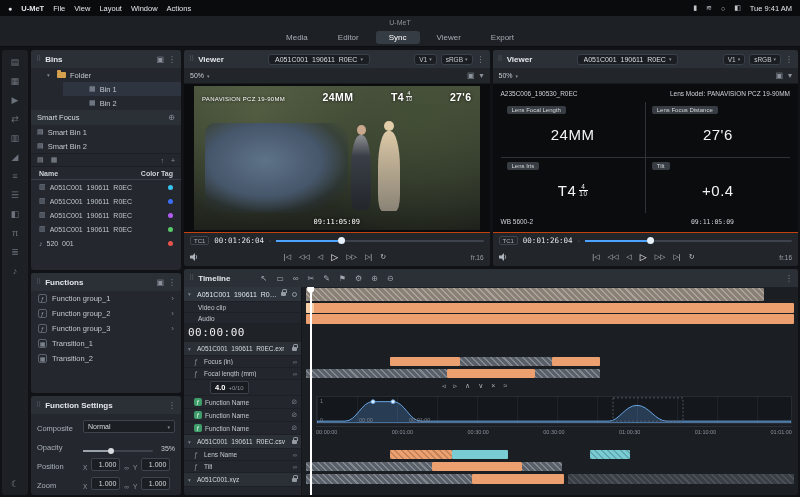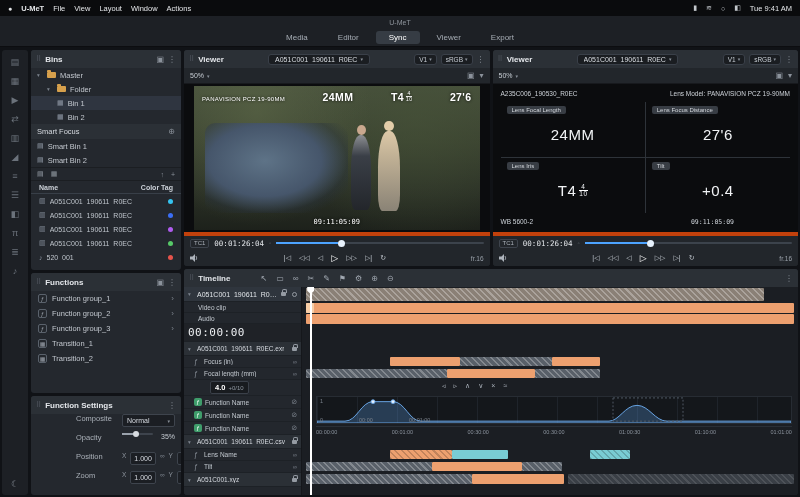--- a/index.html
+++ b/index.html
@@ -38,37 +38,37 @@
   .hico{color:#8b929b;font-size:8px;}
 
   
   #bins{height:220px;flex:none;}
   .row{display:flex;align-items:center;gap:4px;padding:0 6px;flex:none;height:14px;font-size:7.5px;color:#c2c7ce;}
   .row.sel{background:#2f3540;}
   .chev{color:#7b828c;font-size:5.5px;width:6px;flex:none;}
   .fold{width:9px;height:6px;background:#d6a04c;border-radius:1px;position:relative;flex:none;}
   .fold::before{content:"";position:absolute;top:-2px;left:0;width:4px;height:2px;background:#d6a04c;border-radius:1px 1px 0 0;}
   .bin-ico{color:#8a93a0;font-size:7px;flex:none;}
-  .ind1{padding-left:16px;} .ind2{padding-left:26px;}
+  .ind1{padding-left:16px;} .ind2{padding-left:26px;margin-left:32px;}
   .subhead{height:15px;background:#2b3036;display:flex;align-items:center;padding:0 6px;gap:4px;font-size:7.5px;color:#d6dae0;flex:none;}
   .btoolbar{height:14px;display:flex;align-items:center;gap:7px;padding:0 6px;background:#23272d;border-top:1px solid #1b1e22;border-bottom:1px solid #1b1e22;flex:none;color:#8a919a;font-size:7px;}
   .thead{height:13px;display:flex;align-items:center;justify-content:space-between;padding:0 8px;font-size:7px;font-weight:bold;color:#ccd1d8;border-bottom:1px solid #383f48;flex:none;}
   .trow{height:14px;display:flex;align-items:center;gap:4px;padding:0 8px;font-size:7px;color:#bfc5cc;flex:none;}
   .trow .nm{flex:1;overflow:hidden;text-overflow:ellipsis;white-space:nowrap;}
   .dot{width:5px;height:5px;border-radius:50%;flex:none;}
 
   
   #functions{height:120px;flex:none;}
   .frow{height:15px;display:flex;align-items:center;gap:5px;padding:0 7px;font-size:7.5px;color:#c2c7ce;flex:none;}
   .fsq{width:9px;height:9px;border:1px solid #5a626c;border-radius:2px;color:#9aa1aa;font-size:6px;display:flex;align-items:center;justify-content:center;flex:none;}
   .more{margin-left:auto;color:#7b828c;font-size:8px;}
 
   
   #fsettings{flex:1;min-height:0;}
-  .srow{height:19px;display:flex;align-items:flex-start;padding:0 6px;gap:4px;flex:none;margin-left:39px;}
+  .srow{height:19px;display:flex;align-items:flex-end;padding:0 6px;gap:4px;flex:none;}
   .slabel{width:42px;font-size:7.5px;color:#aab0b8;flex:none;}
   .selbox{flex:1;height:13px;border:1px solid #3e444d;background:#1b1e23;border-radius:2px;display:flex;align-items:center;padding:0 4px;font-size:7px;color:#d6dae0;gap:3px;}
   .selbox .caret{margin-left:auto;font-size:5px;color:#8a919a;}
   .slider{flex:1;height:2px;background:#3e444d;border-radius:1px;position:relative;}
   .slider .fill{position:absolute;left:0;top:0;bottom:0;width:35%;background:#9aa2ac;}
   .slider .thumb{position:absolute;left:35%;top:-2px;width:6px;height:6px;border-radius:50%;background:#d8dce1;}
   .pct{width:18px;text-align:right;font-size:7px;color:#c6ccd3;}
   .axis{font-size:6.5px;color:#8a919a;}
   .numbox{width:29px;height:13px;border:1px solid #3e444d;background:#1b1e23;border-radius:2px;display:flex;align-items:center;justify-content:flex-end;padding:0 3px;font-size:7px;color:#d6dae0;}
   .linksm{color:#7b828c;font-size:6.5px;}
@@ -105,21 +105,21 @@
   .v2wrap{position:absolute;inset:6px 8px;display:flex;flex-direction:column;}
   .metarow{display:flex;justify-content:space-between;font-size:6.5px;color:#cdd2d8;flex:none;}
   .metarow.bottom span:last-child{margin-right:56px;font-family:"DejaVu Sans Mono",monospace;}
   .metrics{flex:1;margin:5px 0;background:#2e3339;display:grid;grid-template-columns:1fr 1fr;grid-template-rows:1fr 1fr;gap:1px;min-height:0;}
   .cell{background:#0b0c0e;padding:4px 6px;display:flex;flex-direction:column;gap:2px;min-height:0;}
   .chip{align-self:flex-start;background:#383d44;color:#d2d6db;font-size:6px;padding:1px 5px;border-radius:2px;}
   .cellval{flex:1;display:flex;align-items:center;justify-content:center;font-size:15px;color:#f2f4f6;letter-spacing:0.5px;}
   .cellval .frac{font-size:6.5px;line-height:6.5px;margin-left:3px;}
 
   
-  .transport{flex:none;height:34px;border-top:4px solid #c2410c;background:#22262b;display:flex;flex-direction:column;padding:0 6px;}
+  .transport{flex:none;height:34px;border-top:1px solid #c2410c;background:#22262b;display:flex;flex-direction:column;padding:0 6px;}
   .trow1{height:16px;display:flex;align-items:center;gap:5px;}
   .tc-chip{border:1px solid #3e444d;border-radius:2px;font-size:6px;padding:0 3px;color:#aab0b8;height:9px;display:flex;align-items:center;flex:none;}
   .tc-val{font-family:"DejaVu Sans Mono",monospace;font-size:7.5px;color:#e3e6ea;flex:none;}
   .mark{color:#7b828c;font-size:6px;flex:none;}
   .scrub{flex:1;height:2px;background:#3c434c;border-radius:1px;position:relative;}
   .scrub .sfill{position:absolute;left:0;top:0;bottom:0;width:30%;background:#4da3ff;}
   .scrub .sthumb{position:absolute;left:30%;top:-2.5px;width:7px;height:7px;border-radius:50%;background:#e7f1fc;}
   .trow2{height:18px;display:flex;align-items:center;gap:6px;}
   .tbtns{display:flex;gap:8px;align-items:center;margin:0 auto;font-size:7px;color:#c2c8cf;}
   .tbtn.play{color:#ffffff;font-size:9px;}
@@ -225,25 +225,20 @@
     <div class="leftcol">
 
       <section class="panel" id="bins">
         <header class="phead">
           <span class="grip">⠿</span>
           <span class="ptitle">Bins</span>
           <span class="sp"></span>
           <span class="hico">▣</span>
           <span class="hico">⋮</span>
         </header>
-        <div class="row">
-          <span class="chev">▾</span>
-          <span class="fold"></span>
-          <span>Master</span>
-        </div>
         <div class="row ind1">
           <span class="chev">▾</span>
           <span class="fold"></span>
           <span>Folder</span>
         </div>
         <div class="row ind2 sel">
           <span class="bin-ico">▦</span>
           <span>Bin 1</span>
         </div>
         <div class="row ind2">

